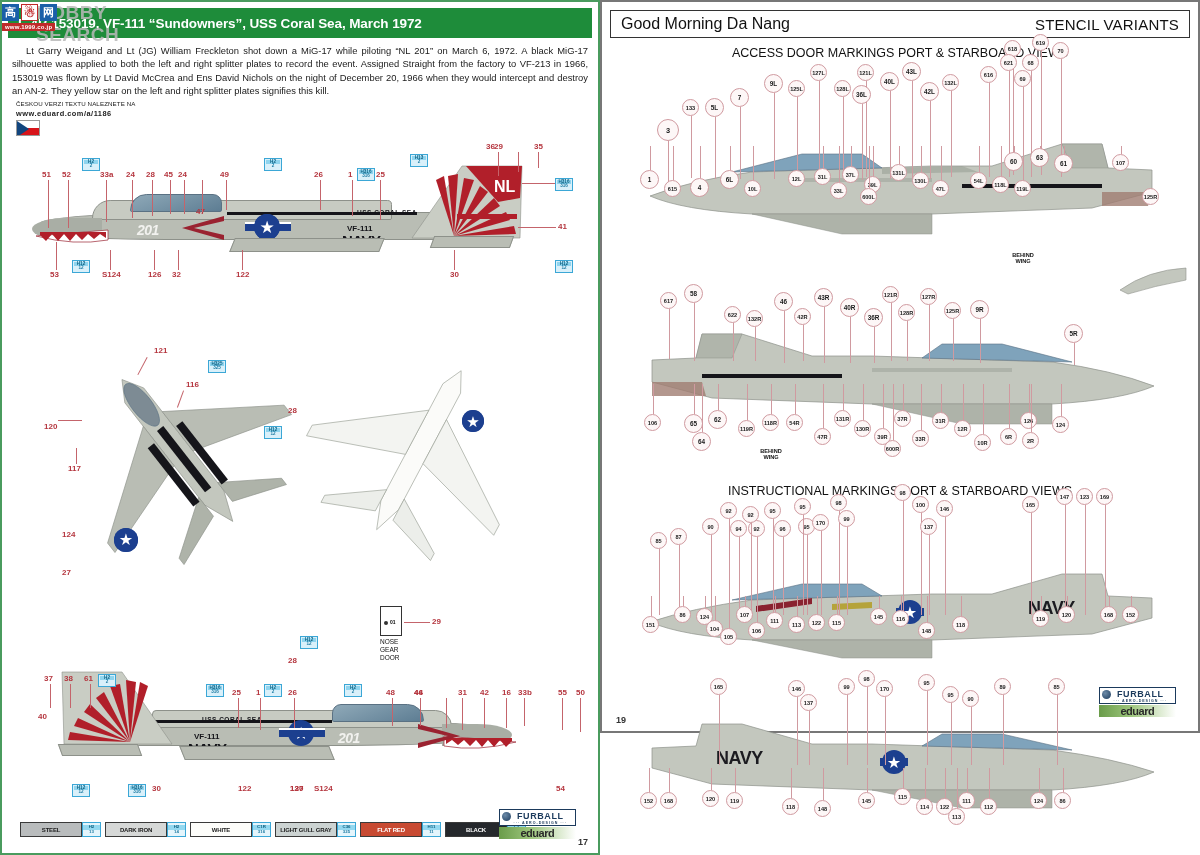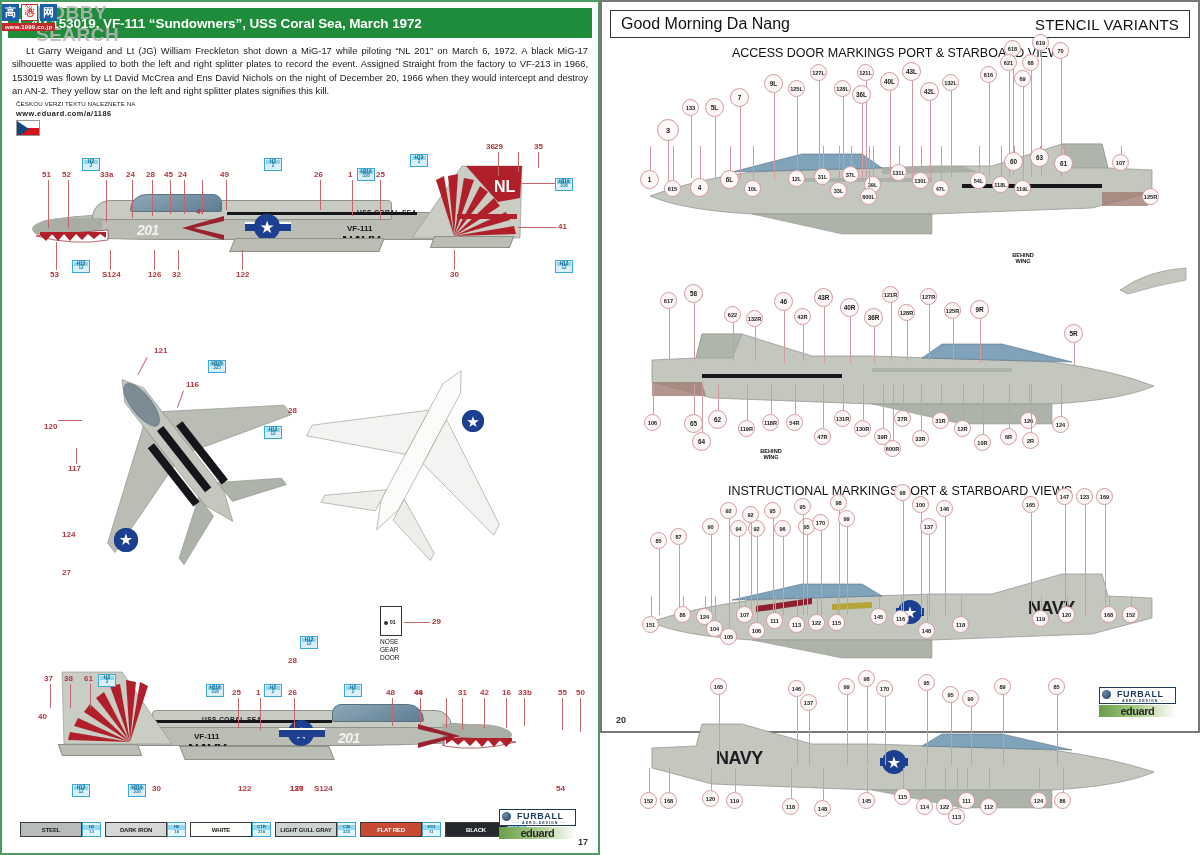--- a/index.html
+++ b/index.html
@@ -948,21 +948,21 @@
         <div class="stem" style="left: 460.5px; top: 766px; height: 24px;"></div>
       </div>
 
     <div class="logos-left">
       <span class="furball-logo">
         <span>FURBALL</span>
         <span class="furball-sub">··· AERO-DESIGN ···</span>
       </span>
       <div class="eduard-logo">eduard</div>
     </div>
-    <div class="page-num" style="left:14px;right:auto;">20</div>
+    <div class="page-num" style="left:14px;right:auto;">19</div>
   </div>
 
   <div class="watermark">
     <div class="wm-text">HOBBY SEARCH</div>
     <div class="wm-box wm-b1">高</div>
     <div class="wm-box wm-b2">☃</div>
     <div class="wm-box wm-b3">网</div>
     <div class="wm-url">www.1999.co.jp</div>
   </div>
 

